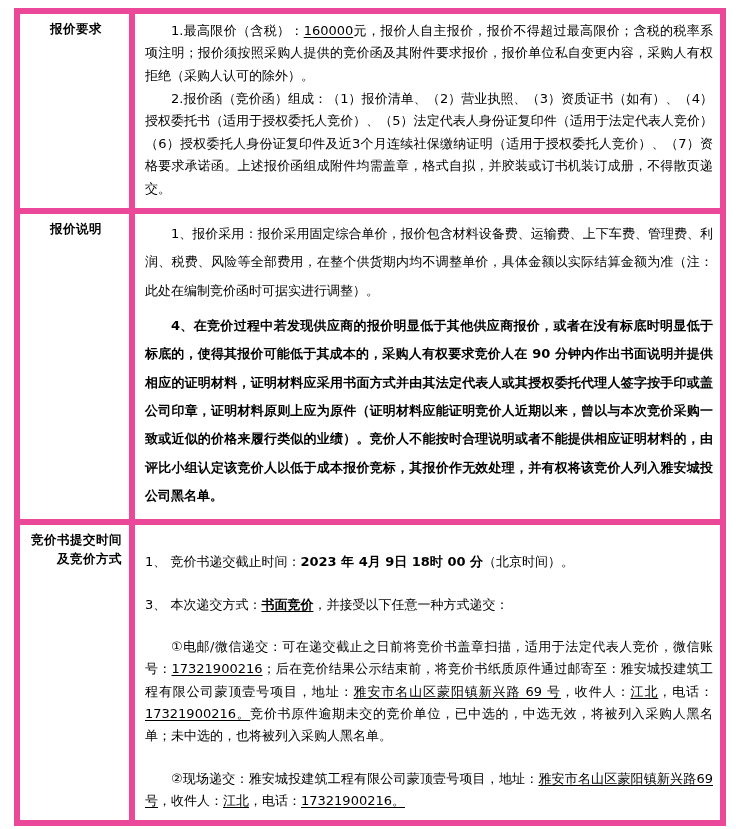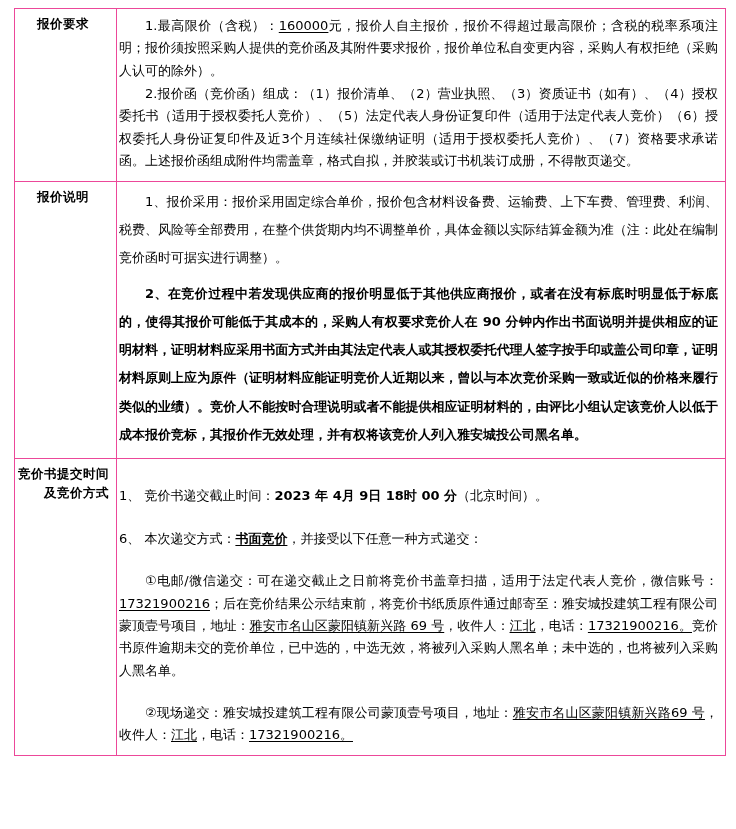--- a/index.html
+++ b/index.html
@@ -20,23 +20,23 @@
     height: 829px;
     box-sizing: border-box;
     padding: 8px 10px 8px 14px;
   }
   table.doc-table {
     width: 712px;
     border-collapse: collapse;
     table-layout: fixed;
   }
   table.doc-table td {
-    border: 1px solid #ec4899;
+    border: 6px solid #ec4899;
     vertical-align: top;
-    padding: 6px 7px 7px 2px;
+    padding: 6px 7px 7px 10px;
   }
   td.label-cell {
     width: 92px;
     text-align: center;
     vertical-align: middle;
     font-weight: bold;
     font-size: 12.5px;
     letter-spacing: 0.5px;
     line-height: 1.5;
   }
@@ -88,32 +88,32 @@
           <p class="p indent2">2.报价函（竞价函）组成：（1）报价清单、（2）营业执照、（3）资质证书（如有）、（4）授权委托书（适用于授权委托人竞价）、（5）法定代表人身份证复印件（适用于法定代表人竞价）（6）授权委托人身份证复印件及近3个月连续社保缴纳证明（适用于授权委托人竞价）、（7）资格要求承诺函。上述报价函组成附件均需盖章，格式自拟，并胶装或订书机装订成册，不得散页递交。</p>
         </td>
       </tr>
 
 
       <tr>
         <td class="label-cell">报价说明</td>
         <td class="body-cell sec-explain">
           <p class="p indent2">1、报价采用：报价采用固定综合单价，报价包含材料设备费、运输费、上下车费、管理费、利润、税费、风险等全部费用，在整个供货期内均不调整单价，具体金额以实际结算金额为准（注：此处在编制竞价函时可据实进行调整）。</p>
           <div class="spacer-sm"></div>
-          <p class="p indent2 b">2、在竞价过程中若发现供应商的报价明显低于其他供应商报价，或者在没有标底时明显低于标底的，使得其报价可能低于其成本的，采购人有权要求竞价人在 90 分钟内作出书面说明并提供相应的证明材料，证明材料应采用书面方式并由其法定代表人或其授权委托代理人签字按手印或盖公司印章，证明材料原则上应为原件（证明材料应能证明竞价人近期以来，曾以与本次竞价采购一致或近似的价格来履行类似的业绩）。竞价人不能按时合理说明或者不能提供相应证明材料的，由评比小组认定该竞价人以低于成本报价竞标，其报价作无效处理，并有权将该竞价人列入雅安城投公司黑名单。</p>
+          <p class="p indent2 b">4、在竞价过程中若发现供应商的报价明显低于其他供应商报价，或者在没有标底时明显低于标底的，使得其报价可能低于其成本的，采购人有权要求竞价人在 90 分钟内作出书面说明并提供相应的证明材料，证明材料应采用书面方式并由其法定代表人或其授权委托代理人签字按手印或盖公司印章，证明材料原则上应为原件（证明材料应能证明竞价人近期以来，曾以与本次竞价采购一致或近似的价格来履行类似的业绩）。竞价人不能按时合理说明或者不能提供相应证明材料的，由评比小组认定该竞价人以低于成本报价竞标，其报价作无效处理，并有权将该竞价人列入雅安城投公司黑名单。</p>
         </td>
       </tr>
 
       <tr>
         <td class="label-cell">
           <span class="label-v">竞价书提交时间</span>
           <span class="label-v">及竞价方式</span>
         </td>
         <td class="body-cell sec-submit">
           <p class="p hang"><span>1、 竞价书递交截止时间：</span><span class="b">2023 年 4月 9日 18时 00 分</span><span>（北京时间）。</span></p>
-          <p class="p hang"><span>6、 本次递交方式：</span><span class="u b">书面竞价</span><span>，并接受以下任意一种方式递交：</span></p>
+          <p class="p hang"><span>3、 本次递交方式：</span><span class="u b">书面竞价</span><span>，并接受以下任意一种方式递交：</span></p>
           <p class="p indent2"><span>①电邮/微信递交：可在递交截止之日前将竞价书盖章扫描，适用于法定代表人竞价，微信账号：</span><span class="u">17321900216</span><span>；后在竞价结果公示结束前，将竞价书纸质原件通过邮寄至：雅安城投建筑工程有限公司蒙顶壹号项目，地址：</span><span class="u">雅安市名山区蒙阳镇新兴路 69 号</span><span>，收件人：</span><span class="u">江北</span><span>，电话：</span><span class="u">17321900216。</span><span>竞价书原件逾期未交的竞价单位，已中选的，中选无效，将被列入采购人黑名单；未中选的，也将被列入采购人黑名单。</span></p>
           <p class="p indent2"><span>②现场递交：雅安城投建筑工程有限公司蒙顶壹号项目，地址：</span><span class="u">雅安市名山区蒙阳镇新兴路69 号</span><span>，收件人：</span><span class="u">江北</span><span>，电话：</span><span class="u">17321900216。</span></p>
         </td>
       </tr>
 
     </tbody>
   </table>
 </div>
 
 </body></html>

